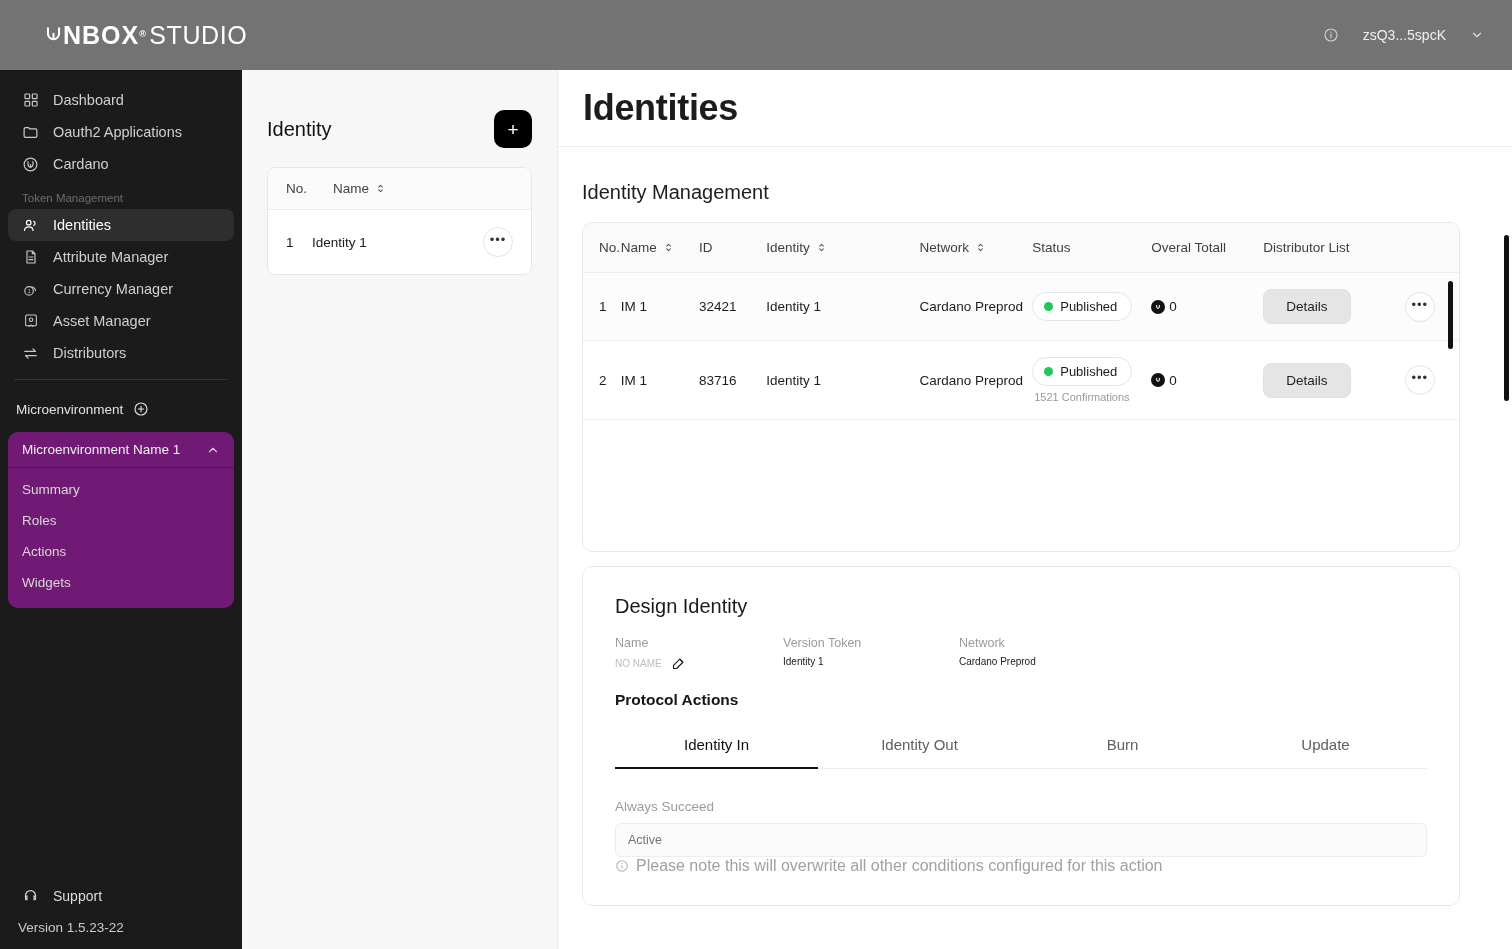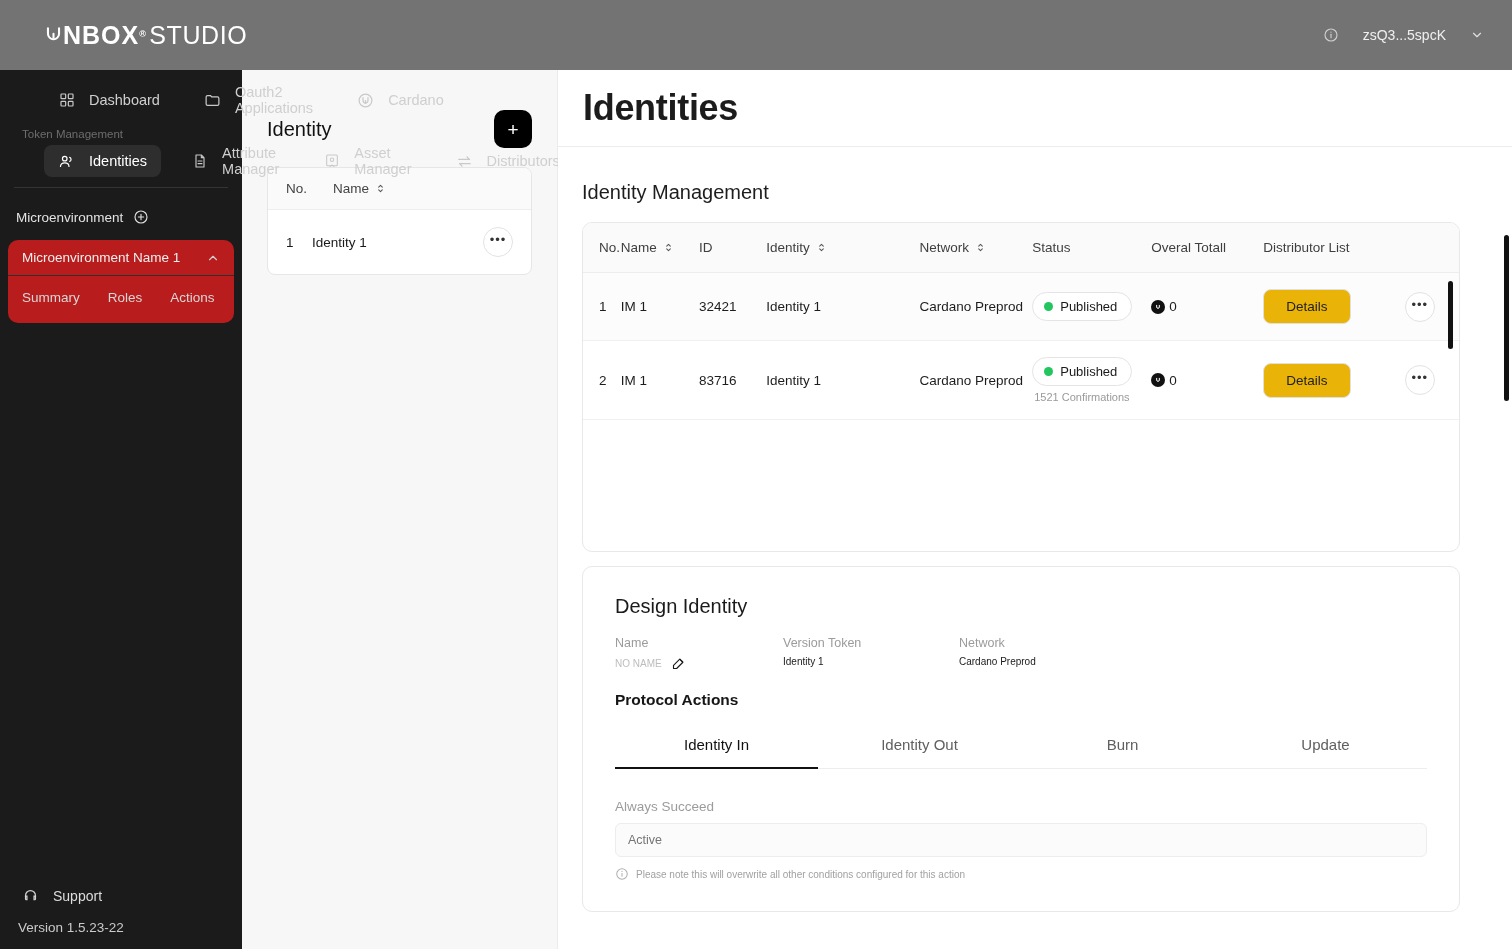--- a/index.html
+++ b/index.html
@@ -33,38 +33,38 @@
     width: 242px; flex: 0 0 242px; background: #1b1b1b; color: #d4d4d4;
     display: flex; flex-direction: column; padding-top: 14px;
     position: relative;
   }
   .nav-item {
     display: flex; align-items: center; gap: 14px;
     height: 32px; margin: 0 8px; padding: 0 14px;
     border-radius: 8px; font-size: 14.5px; color: #cfcfcf; cursor: pointer;
   }
   .nav-item + .nav-item { margin-top: 0; }
-  .nav-group { display: flex; flex-direction: row; gap: 0; padding-left: 36px; }
+  .nav-group { display: flex; flex-direction: column; gap: 0; }
   .nav-item .ic { width: 17px; height: 17px; flex: 0 0 17px; display: inline-flex; align-items: center; justify-content: center; }
   .nav-item.active { background: #2e2e2e; color: #ffffff; }
   .sect-label { font-size: 11.5px; color: #6d6d6d; padding: 0 22px; margin: 12px 0 5px; }
   .divider { height: 1px; background: #343434; margin: 10px 14px 0; }
 
   .micro-head {
     display: flex; align-items: center; gap: 10px;
     padding: 0 16px; height: 34px; margin-top: 12px;
     font-size: 13.5px; color: #e2e2e2; cursor: pointer;
   }
-  .micro-card { margin: 6px 8px 0; background: #b91c1c; border-radius: 10px; overflow: hidden; }
+  .micro-card { margin: 6px 8px 0; background: #701a75; border-radius: 10px; overflow: hidden; }
   .micro-title {
     display: flex; align-items: center; justify-content: space-between;
     padding: 10px 14px; font-size: 13.5px; color: #efefef; cursor: pointer;
     border-bottom: 1px solid #2f2f2f;
   }
-  .micro-sub { padding: 6px 0 10px; display: flex; flex-direction: row; }
+  .micro-sub { padding: 6px 0 10px; display: flex; flex-direction: column; }
   .micro-sub-item { padding: 8px 14px; font-size: 13.5px; color: #d8d8d8; cursor: pointer; }
 
   .sidebar-bottom { margin-top: auto; padding: 0 0 14px; }
   .support-row { display: flex; align-items: center; gap: 14px; padding: 8px 22px; font-size: 14px; color: #dcdcdc; cursor: pointer; }
   .version { padding: 8px 18px 0; font-size: 13.5px; color: #cacaca; }
 
   
   .identity-col {
     width: 316px; flex: 0 0 316px; background: #f7f7f7;
     border-right: 1px solid #ebebeb; padding: 40px 25px 0;
@@ -117,21 +117,21 @@
   .pill {
     display: inline-flex; align-items: center; gap: 7px;
     border: 1px solid #e4e4e4; border-radius: 999px; padding: 6px 14px 6px 11px;
     font-size: 13px; color: #1b1b1b; background: #fff;
   }
   .dot { width: 9px; height: 9px; border-radius: 50%; display: inline-block; }
   .confirm-txt { font-size: 11px; color: #9a9a9a; margin-top: 5px; padding-left: 2px; }
   .coin-cell { display: inline-flex; align-items: center; gap: 4px; font-size: 13.5px; }
   .coin-ic { width: 14px; height: 14px; border-radius: 50%; background: #111; display: inline-flex; align-items: center; justify-content: center; color: #fff; font-size: 9px; }
   .details-btn {
-    border: 1px solid #e0e0e0; background: #eab308; border-radius: 8px;
+    border: 1px solid #e0e0e0; background: #e5e5e5; border-radius: 8px;
     padding: 9px 22px; font-size: 13.5px; color: #222; cursor: pointer;
   }
 
   
   .inner-scroll {
     position: absolute; right: 6px; top: 58px; width: 5px; height: 68px;
     background: #111; border-radius: 3px;
   }
 
   
@@ -147,21 +147,21 @@
   .tabs { display: flex; margin-top: 14px; border-bottom: 1px solid #ededed; }
   .tab { flex: 1 1 0; text-align: center; padding: 13px 0 14px; font-size: 15px; color: #606060; cursor: pointer; }
   .tab.active { color: #111; border-bottom: 2px solid #111; margin-bottom: -1px; }
   .field-wrap { margin-top: 30px; }
   .field-label { font-size: 13.5px; color: #9c9c9c; margin-bottom: 9px; }
   .field-input {
     width: 100%; height: 34px; border: 1px solid #ededed; border-radius: 6px;
     background: #fbfbfb; font-size: 12.5px; color: #8d8d8d; padding: 0 12px;
     font-family: "Liberation Sans", sans-serif;
   }
-  .field-note { display: flex; align-items: center; gap: 7px; margin-top: 10px; font-size: 10px; color: #a1a1a1; }
+  .field-note { display: flex; align-items: center; gap: 7px; font-size: 16px; color: #a1a1a1; }
 
   
   .page-scroll {
     position: absolute; right: 3px; top: 165px; width: 5px; height: 166px;
     background: #111; border-radius: 3px; z-index: 20;
   }
   svg { display: block; }
 </style>
 </head>
 <body>
@@ -251,20 +251,30 @@
             <svg width="16" height="16" viewBox="0 0 24 24" fill="none" stroke="#c9c9c9" stroke-width="1.7" stroke-linejoin="round">
               <path d="M6 3h8l4 4v14H6z"></path>
                 <path d="M14 3v4h4"></path>
                 <path d="M9 12h6M9 16h6" stroke-linecap="round"></path>
             </svg>
           </span>
           <span>Attribute Manager</span>
         </div>
         <div class="nav-item">
           <span class="ic">
+            <svg width="17" height="17" viewBox="0 0 24 24" fill="none" stroke="#c9c9c9" stroke-width="1.6">
+              <circle cx="10" cy="14" r="6"></circle>
+                <path d="M13.2 8.4A6 6 0 0 1 19 14"></path>
+                <text x="10" y="16.4" font-size="7" fill="#c9c9c9" stroke="none" text-anchor="middle">1</text>
+            </svg>
+          </span>
+          <span>Currency Manager</span>
+        </div>
+        <div class="nav-item">
+          <span class="ic">
             <svg width="16" height="16" viewBox="0 0 24 24" fill="none" stroke="#c9c9c9" stroke-width="1.6" stroke-linejoin="round">
               <rect x="4" y="3" width="16" height="16" rx="1.5"></rect>
                 <circle cx="12" cy="10" r="2.6"></circle>
                 <path d="M9 20l3-2 3 2" stroke-linecap="round"></path>
             </svg>
           </span>
           <span>Asset Manager</span>
         </div>
         <div class="nav-item">
           <span class="ic">

